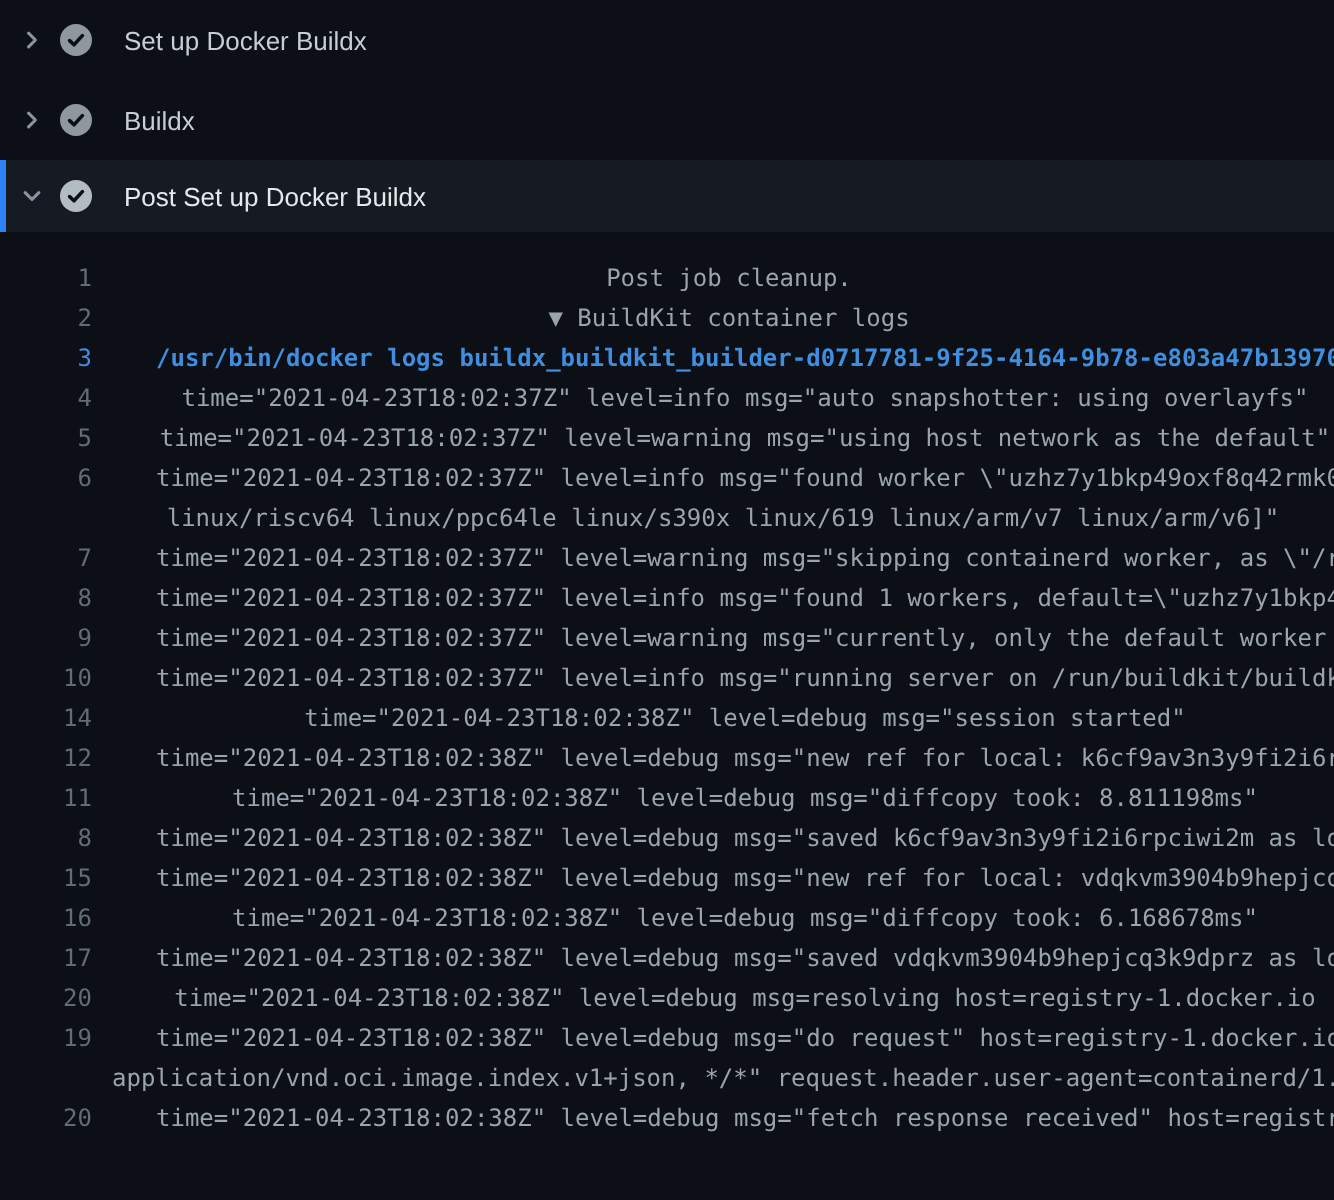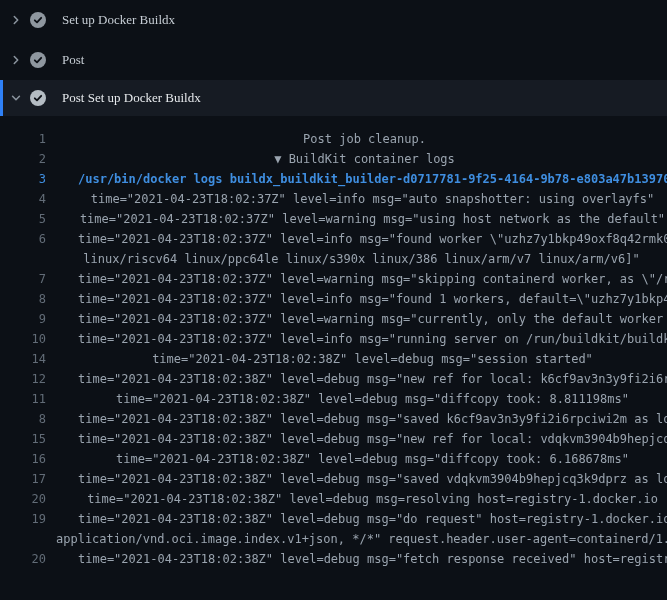--- a/index.html
+++ b/index.html
@@ -41,21 +41,20 @@
     margin-right:8px;
   }
   .check{
     width:16px;height:16px;flex:none;
     display:inline-flex;align-items:center;justify-content:center;
     margin-right:16px;
   }
   .lbl{
     font-size:13px;
     color:var(--step-label);
-    font-family:Liberation Serif, serif;
   }
   .step.expanded .lbl{color:var(--step-label-active);}
   .logarea{
     height:444px;
     padding-top:13px;
     overflow:hidden;
     font-family:"DejaVu Sans Mono","Liberation Mono",monospace;
     font-size:12px;
   }
   .row{
@@ -105,21 +104,21 @@
         <svg width="12" height="12" viewBox="0 0 14 14" fill="none">
           <path d="M5 3 L9 7 L5 11" stroke="#8b949e" stroke-width="1.8" stroke-linecap="round" stroke-linejoin="round"></path>
         </svg>
       </span>
       <span class="check">
         <svg width="16" height="16" viewBox="0 0 16 16">
           <circle cx="8" cy="8" r="8" fill="var(--check-fill)"></circle>
           <path d="M4.8 8.3 L7 10.4 L11.2 5.8" stroke="var(--check-mark)" stroke-width="1.8" fill="none" stroke-linecap="round" stroke-linejoin="round"></path>
         </svg>
       </span>
-      <span class="lbl">Post</span>
+      <span class="lbl">Buildx</span>
     </div>
     <div class="step expanded">
       <span class="chev">
         <svg width="12" height="12" viewBox="0 0 14 14" fill="none">
           <path d="M3 5 L7 9 L11 5" stroke="#8b949e" stroke-width="1.8" stroke-linecap="round" stroke-linejoin="round"></path>
         </svg>
       </span>
       <span class="check">
         <svg width="16" height="16" viewBox="0 0 16 16">
           <circle cx="8" cy="8" r="8" fill="var(--check-fill-active)"></circle>
@@ -149,21 +148,21 @@
     <div class="row indent">
       <span class="num">5</span>
       <span class="txt">time="2021-04-23T18:02:37Z" level=warning msg="using host network as the default"</span>
     </div>
     <div class="row indent">
       <span class="num">6</span>
       <span class="txt">time="2021-04-23T18:02:37Z" level=info msg="found worker \"uzhz7y1bkp49oxf8q42rmk0xjq\"</span>
     </div>
     <div class="row wrap">
       <span class="num"></span>
-      <span class="txt">linux/riscv64 linux/ppc64le linux/s390x linux/386 linux/arm/v7 linux/arm/v6]"</span>
+      <span class="txt">linux/riscv64 linux/ppc64le linux/s390x linux/619 linux/arm/v7 linux/arm/v6]"</span>
     </div>
     <div class="row indent">
       <span class="num">7</span>
       <span class="txt">time="2021-04-23T18:02:37Z" level=warning msg="skipping containerd worker, as \"/run/"</span>
     </div>
     <div class="row indent">
       <span class="num">8</span>
       <span class="txt">time="2021-04-23T18:02:37Z" level=info msg="found 1 workers, default=\"uzhz7y1bkp49ox"</span>
     </div>
     <div class="row indent">

